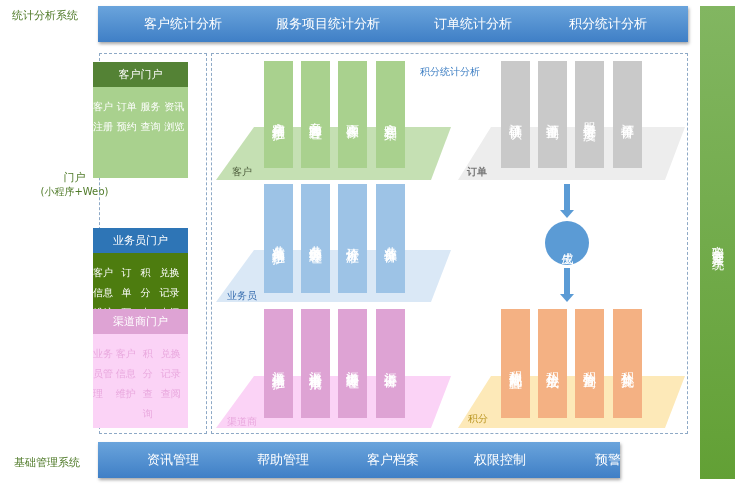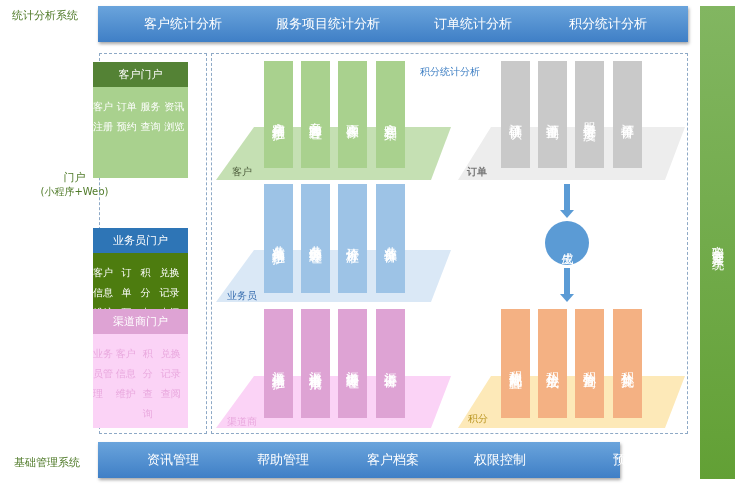--- a/index.html
+++ b/index.html
@@ -126,14 +126,14 @@
 </div>
 <div class="arrow-shaft" style="left:564px;top:268px;height:26px;"></div>
 <div class="arrow-head" style="left:560px;top:294px;"></div>
 
 <div class="side-label" style="left:8px;top:455px;width:78px;">基础管理系统</div>
 <div class="bar-blue" style="left:98px;top:442px;width:522px;height:36px;">
   <span style="position:absolute;left:35px;width:80px;">资讯管理</span>
   <span style="position:absolute;left:145px;width:80px;">帮助管理</span>
   <span style="position:absolute;left:255px;width:80px;">客户档案</span>
   <span style="position:absolute;left:362px;width:80px;">权限控制</span>
-  <span style="position:absolute;left:488px;width:80px;">预警</span>
+  <span style="position:absolute;left:470px;width:80px;">预警</span>
 </div>
 
 </body></html>

